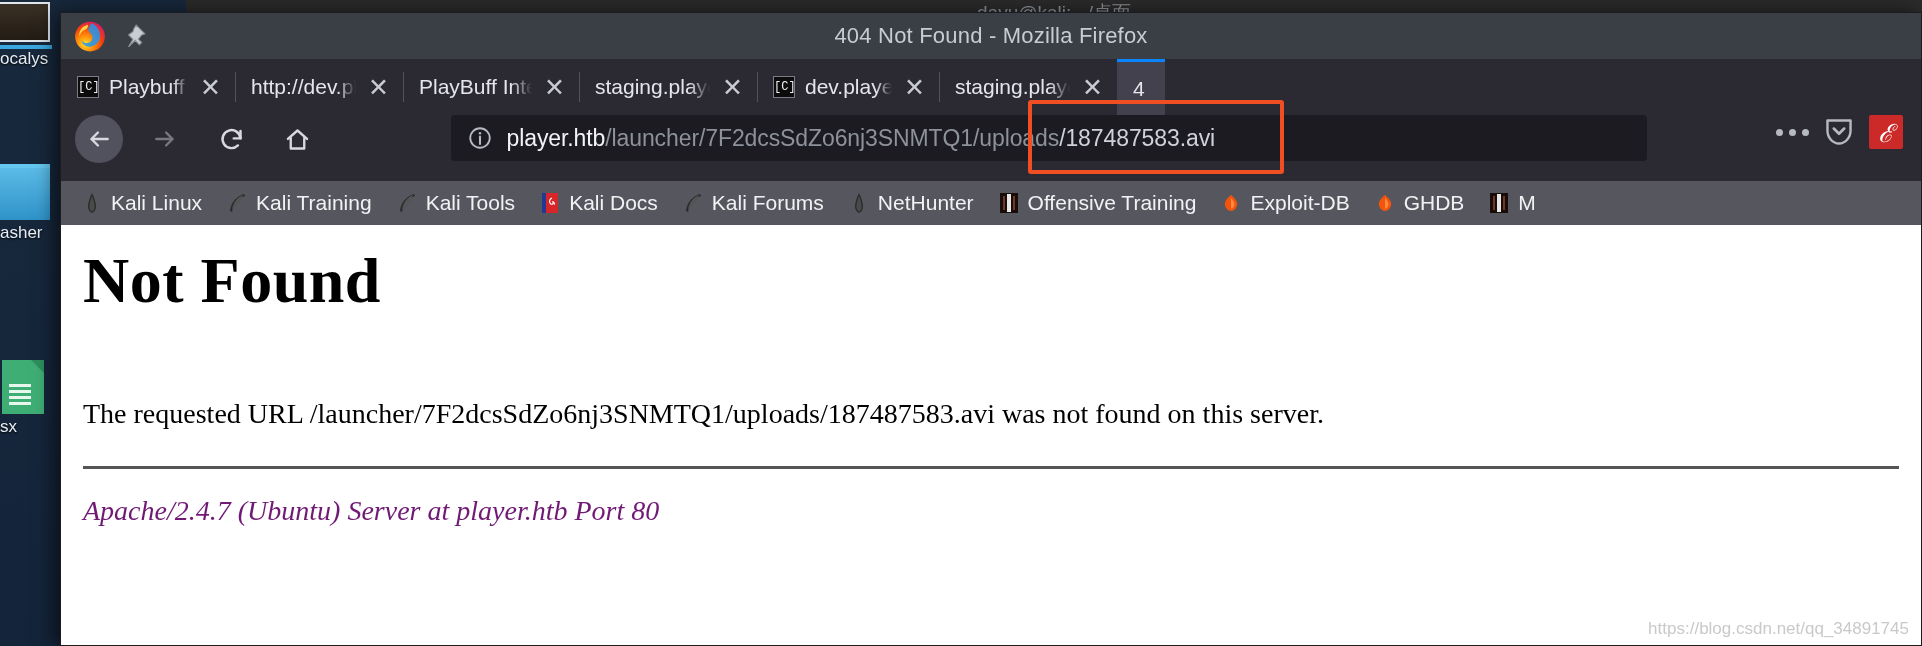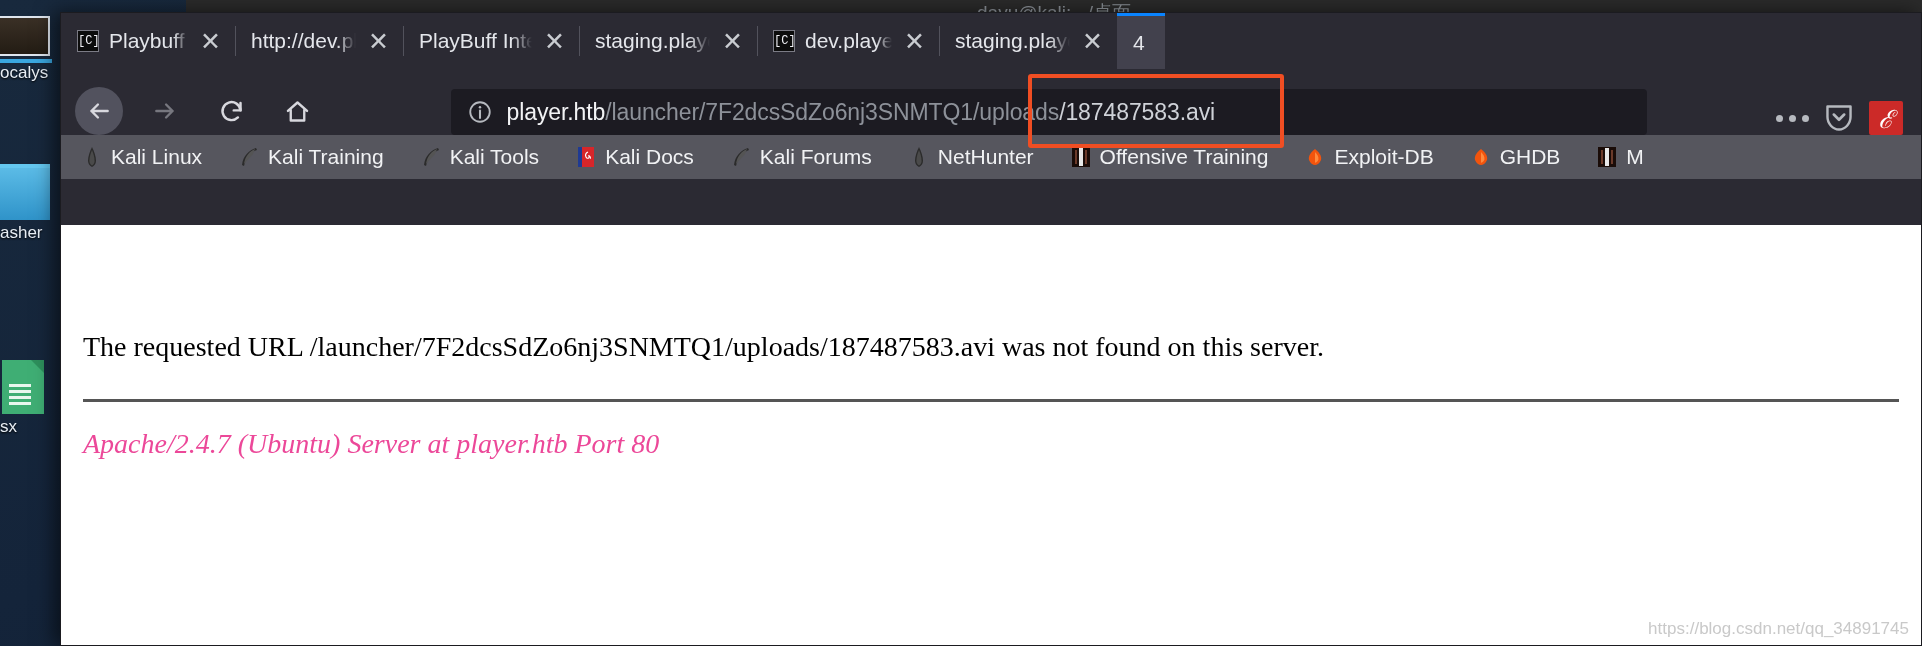--- a/index.html
+++ b/index.html
@@ -139,21 +139,21 @@
   .tab-w3 { width: 176px; }
   .tab-w4 { width: 178px; }
   .tab-w5 { width: 182px; }
   .tab-w6 { width: 178px; }
   .tab-w7 { width: 48px; }
   .tab-label-clip { flex: 1 1 auto; min-width: 0; overflow: hidden; }
 
   
   #navbar {
     height: 66px; background: #2b2a33;
-    display: flex; align-items: flex-end; gap: 18px;
+    display: flex; align-items: flex-start; gap: 18px;
     padding: 0 18px 0 14px;
   }
   .nav-btn {
     width: 48px; height: 48px; border-radius: 50%;
     display: flex; align-items: center; justify-content: center;
     flex: 0 0 auto;
   }
   .nav-btn.filled { background: #52525e; }
   .nav-arrow { stroke: #d8d8de; }
   .nav-arrow.dim { stroke: #77777f; }
@@ -184,21 +184,21 @@
   .fl-badge {
     width: 34px; height: 34px; background: #cc2a28;
     color: #fff; font-family: "Liberation Serif", serif; font-style: italic;
     font-size: 25px; display: flex; align-items: center; justify-content: center;
     border-radius: 2px;
   }
 
   
   #bookmarks {
     height: 44px; background: #56565e;
-    display: flex; align-items: center; gap: 16px;
+    display: flex; align-items: center; gap: 4px;
     padding: 0 10px; overflow: hidden;
   }
   .bm {
     display: flex; align-items: center; gap: 8px;
     padding: 3px 10px; white-space: nowrap; flex: 0 0 auto;
   }
   .bm-label { color: #f1f2f4; font-size: 21px; }
   .bm-icon { width: 22px; height: 24px; flex: 0 0 22px; display: block; }
 
   
@@ -214,35 +214,35 @@
   }
   #para {
     font-family: "Liberation Serif", serif;
     font-size: 28px; color: #000; margin-top: 84px;
   }
   #hr {
     height: 3px; background: #555; margin: 36px 22px 0 0;
   }
   #footer-line {
     font-family: "Liberation Serif", serif;
-    font-size: 28px; font-style: italic; color: #ec4899; margin-top: 26px;
+    font-size: 28px; font-style: italic; color: #701a75; margin-top: 26px;
   }
   #watermark {
     position: absolute; right: 12px; bottom: 6px;
     color: #c9c9c9; font-size: 17px;
     font-family: "Liberation Sans", sans-serif;
     margin-left: 40px;
   }
 </style>
 </head>
 <body>
 
 <div id="desktop">
 
-  <div class="desk-icon" style="top:16px;">
+  <div class="desk-icon" style="top:2px;">
     <div class="desk-thumb"></div>
     <div class="desk-blue-underline"></div>
     <div class="desk-label">ocalys</div>
   </div>
 
   <div class="desk-icon" style="top:164px;">
     <div class="desk-thumb blue"></div>
     <div class="desk-label">asher</div>
   </div>
 
@@ -268,20 +268,41 @@
       <div class="term-line" style="top:58px;">]</div>
       <div class="term-line" style="top:76px;">]</div>
       <div class="term-line" style="top:94px;">]</div>
       <div class="term-line" style="top:112px;">]</div>
     </div>
   </div>
 </div>
 
 <div id="firefox">
 
+  <div id="titlebar">
+    <div id="brandrow">
+      <svg class="ff-logo" viewBox="0 0 64 64">
+        <defs>
+          <radialGradient id="ffg" cx="35%" cy="75%" r="80%">
+            <stop offset="0%" stop-color="#ffe02b"></stop>
+            <stop offset="35%" stop-color="#ff8d0a"></stop>
+            <stop offset="70%" stop-color="#f2400d"></stop>
+            <stop offset="100%" stop-color="#d61a6a"></stop>
+          </radialGradient>
+        </defs>
+        <circle cx="32" cy="33" r="28" fill="url(#ffg)"></circle>
+        <path d="M36 8c9 5 15 14 15 24 0 11-9 20-20 20-8 0-14-5-15-12 4 6 12 7 17 3 6-5 4-13-1-17-4-4-5-10 4-18z" fill="#2196f3" opacity=".85"></path>
+        <path d="M20 14c-6 4-9 12-8 19 1-6 5-11 11-13 4-2 6-5 5-9-2 1-5 2-8 3z" fill="#ffd24a"></path>
+      </svg>
+      <svg class="pin-icon" viewBox="0 0 24 24">
+        <path d="M14 2l8 8-3 1-3 4 3 3-2 2-4-4-6 6 4-7-4-4 4-3 1-3z" fill="#c9ccd1" stroke="#8d9199" stroke-width="1"></path>
+      </svg>
+    </div>
+    <div id="titlebar-text">404 Not Found - Mozilla Firefox</div>
+  </div>
 
   <div id="tabstrip">
 
     <div class="tab tab-w1">
       <div class="tab-favicon">[C]</div>
       <div class="tab-label-clip">
           <div class="tab-label">Playbuff - Dev P</div>
         </div>
       <div class="tab-close">✕</div>
     </div>
@@ -465,20 +486,21 @@
         <rect x="9" y="3" width="4" height="18" fill="#e8e8e8"></rect>
         <rect x="5" y="5" width="2" height="14" fill="#6b3a2a"></rect>
         <rect x="15" y="5" width="2" height="14" fill="#6b3a2a"></rect>
       </svg>
       <span class="bm-label">M</span>
     </div>
   </div>
 
   <div id="page">
     <div id="page-inner">
+      <h1 id="h1">Not Found</h1>
       <p id="para">The requested URL /launcher/7F2dcsSdZo6nj3SNMTQ1/uploads/187487583.avi was not found on this server.</p>
       <div id="hr"></div>
       <address id="footer-line">Apache/2.4.7 (Ubuntu) Server at player.htb Port 80</address>
     </div>
     <div id="watermark">https://blog.csdn.net/qq_34891745</div>
   </div>
 
 </div>
 
 </body></html>

